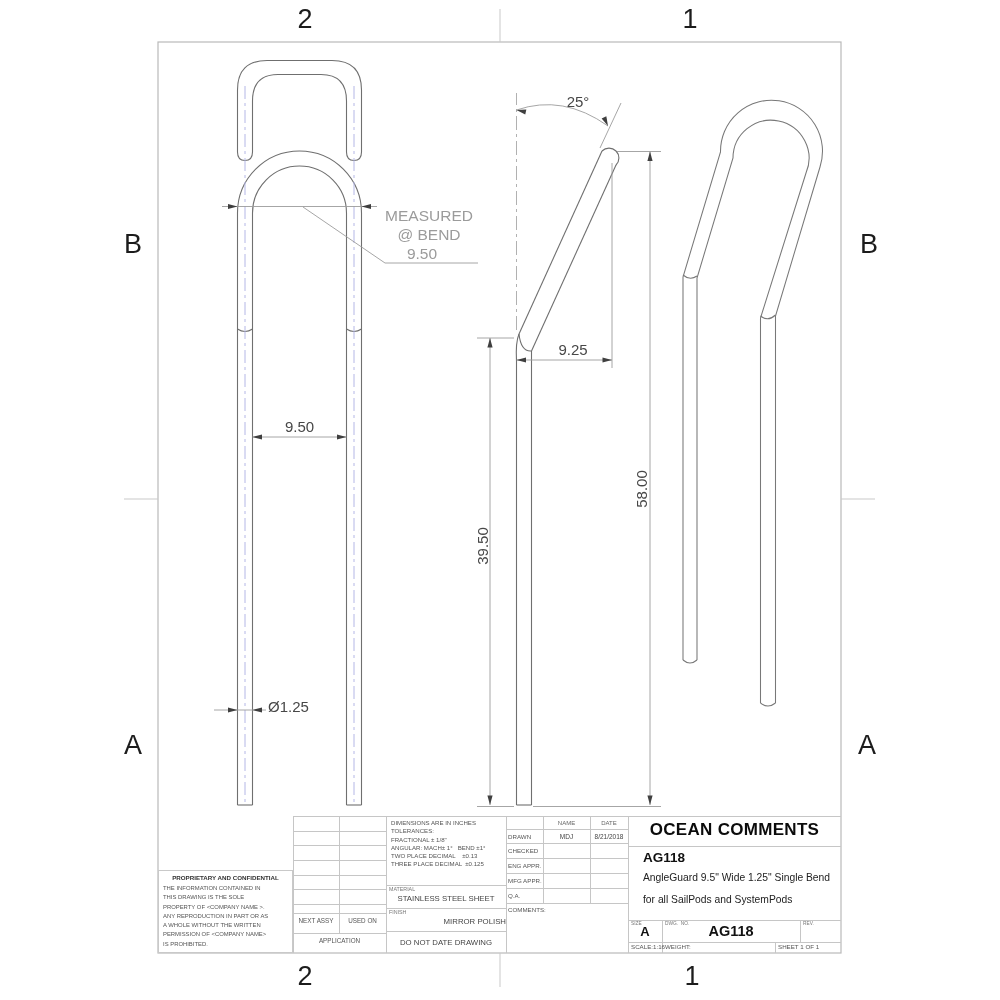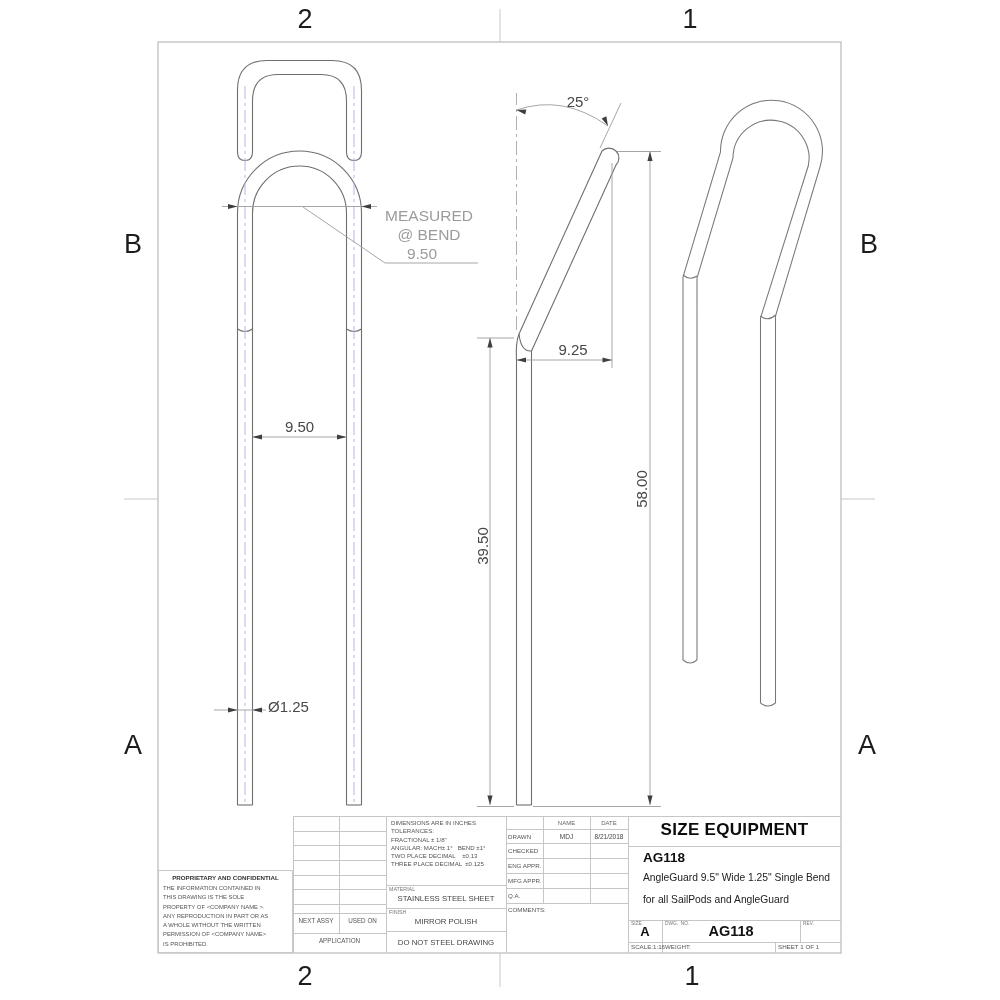--- a/index.html
+++ b/index.html
@@ -204,38 +204,38 @@
     <div class="t61 pre">TOLERANCES:</div>
     <div class="t61 pre">FRACTIONAL ± 1/8"</div>
     <div class="t61 pre">ANGULAR: MACH± 1°   BEND ±1°</div>
     <div class="t61 pre">TWO PLACE DECIMAL    ±0.13</div>
     <div class="t61 pre">THREE PLACE DECIMAL  ±0.125</div>
   </div>
 
   <div class="cell t53" style="left:96px;top:70px;">MATERIAL</div>
   <div class="cell ctr t78" style="left:93px;top:77.5px;width:120px;">STAINLESS STEEL SHEET</div>
   <div class="cell t53" style="left:96px;top:93px;">FINISH</div>
-  <div class="cell ctr t78" style="left:93px;top:100.5px;width:120px;">MIRROR POLISH</div>
-  <div class="cell ctr t78" style="left:93px;top:121.5px;width:120px;">DO  NOT  STEEL  DRAWING</div>
+  <div class="cell ctr t78" style="left:93px;top:100.5px;width:120px;text-align:right;">MIRROR POLISH</div>
+  <div class="cell ctr t78" style="left:93px;top:121.5px;width:120px;">DO  NOT  DATE  DRAWING</div>
 
   <div class="cell ctr t60" style="left:250px;top:3.5px;width:47px;">NAME</div>
   <div class="cell ctr t60" style="left:297px;top:3.5px;width:38px;">DATE</div>
   <div class="cell t62" style="left:215px;top:16.5px;">DRAWN</div>
   <div class="cell ctr t65" style="left:250px;top:16.5px;width:47px;">MDJ</div>
   <div class="cell ctr t65" style="left:297px;top:16.5px;width:38px;">8/21/2018</div>
   <div class="cell t62" style="left:215px;top:31px;">CHECKED</div>
   <div class="cell t62" style="left:215px;top:46px;">ENG APPR.</div>
   <div class="cell t62" style="left:215px;top:61px;">MFG APPR.</div>
   <div class="cell t62" style="left:215px;top:76px;">Q.A.</div>
   <div class="cell t62" style="left:215px;top:90px;">COMMENTS:</div>
 
-  <div class="cell ctr" id="company-cell" style="left:335px;top:4px;width:213px;color:#0b0b0b;">SIZE EQUIPMENT</div>
+  <div class="cell ctr" id="company-cell" style="left:335px;top:4px;width:213px;color:#0b0b0b;">OCEAN COMMENTS</div>
   <div class="cell" id="part-cell" style="left:350px;top:34px;">AG118</div>
   <div class="cell desc" style="left:350px;top:56px;">AngleGuard 9.5" Wide 1.25" Single Bend</div>
-  <div class="cell desc" style="left:350px;top:78px;">for all SailPods and AngleGuard</div>
+  <div class="cell desc" style="left:350px;top:78px;">for all SailPods and SystemPods</div>
   <div class="cell t48" style="left:338px;top:105px;">SIZE</div>
   <div class="cell ctr bold" style="left:335px;top:108px;width:34px;font-size:13px;color:#111;">A</div>
   <div class="cell t48 pre" style="left:372px;top:105px;">DWG.  NO.</div>
   <div class="cell ctr bold" style="left:369px;top:107px;width:138px;font-size:14.5px;color:#111;">AG118</div>
   <div class="cell t48" style="left:510px;top:105px;">REV.</div>
   <div class="cell t62" style="left:338px;top:127px;">SCALE:1:16</div>
   <div class="cell t62" style="left:372px;top:127px;">WEIGHT:</div>
   <div class="cell t62" style="left:485px;top:127px;">SHEET 1 OF 1</div>
 </div>
 

